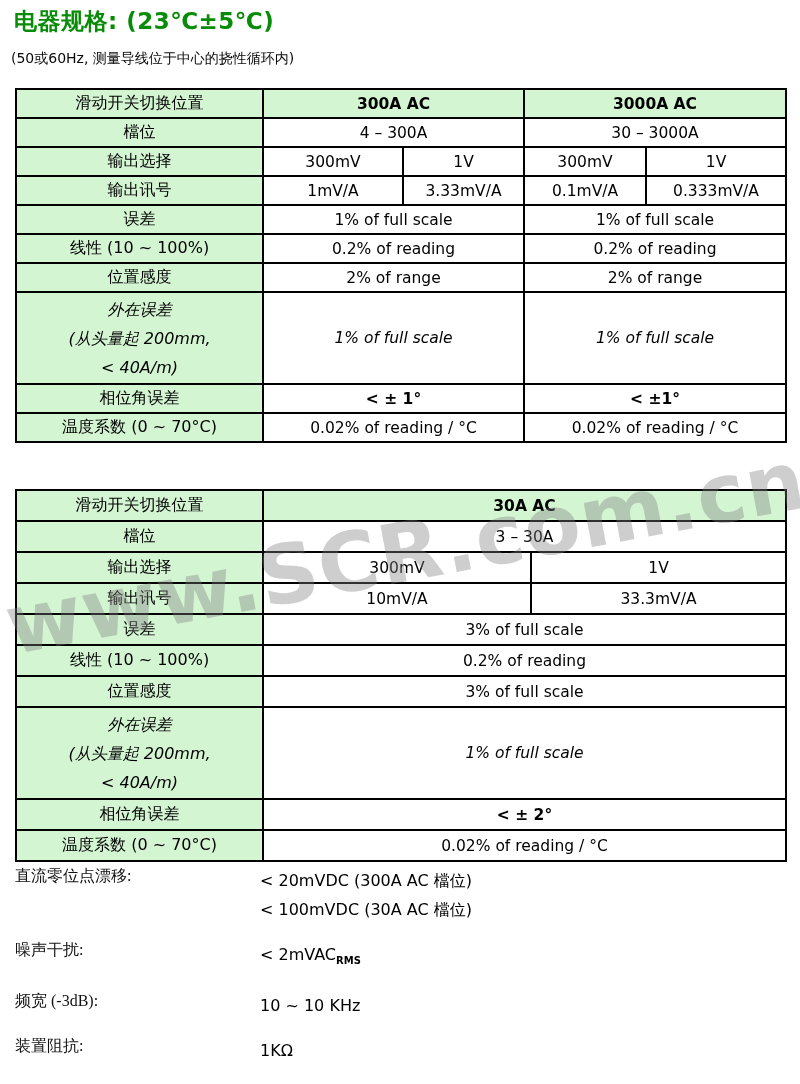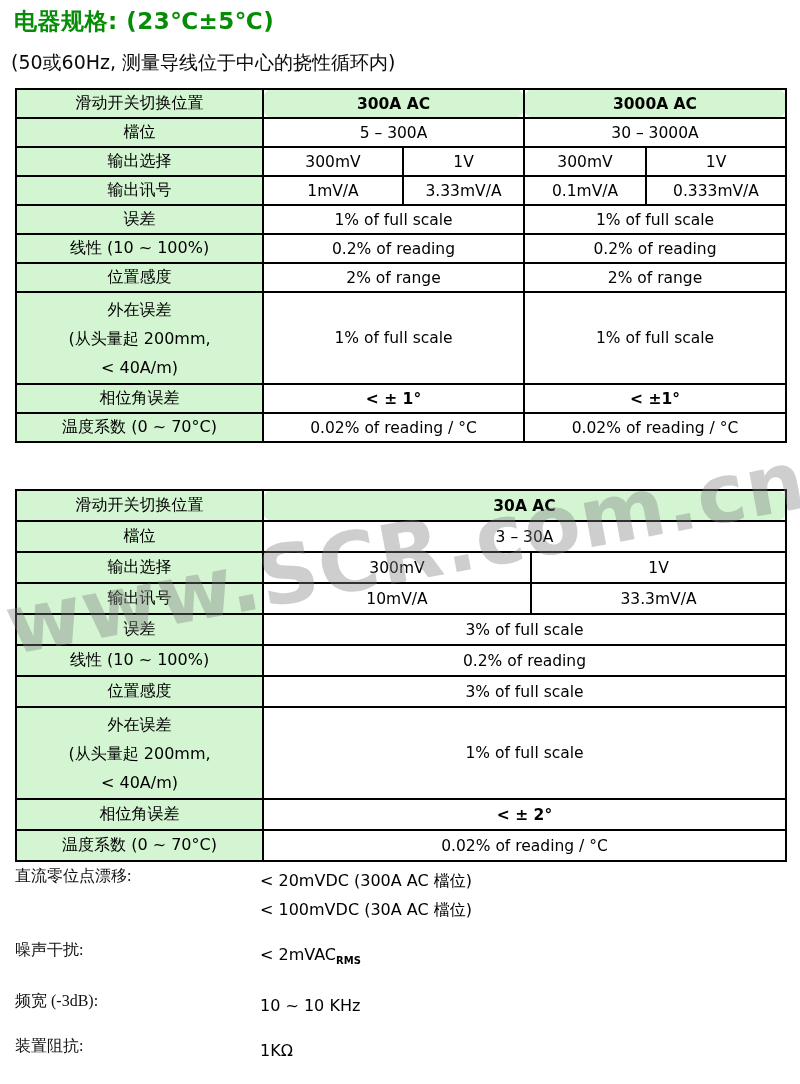--- a/index.html
+++ b/index.html
@@ -9,40 +9,40 @@
     color:#000;
   }
   .page { position:relative; width:800px; height:1084px; }
 
   .title {
     position:absolute; left:14px; top:6px; margin:0;
     font-size:23px; font-weight:bold; color:#068c06; letter-spacing:0.5px;
   }
   .subtitle {
     position:absolute; left:11px; top:50px; margin:0;
-    font-size:19px; color:#0a0a0a;
+    font-size:14px; color:#0a0a0a;
   }
 
   table.spec {
     position:absolute; left:15px; width:770px;
     border-collapse:collapse; table-layout:fixed;
   }
   #table1 { top:88px; }
   #table2 { top:489px; }
   td {
     border:2px solid #000; padding:0 2px; text-align:center;
     vertical-align:middle; font-size:15.5px; color:#000;
     overflow:hidden;
   }
   td.lbl { font-size:16px; }
   .green { background:#d4f5d2; }
-  .bold  { font-weight:bold;border-radius:10px; }
+  .bold  { font-weight:bold; }
   #table1 tr { height:29px; }
   #table2 tr { height:31px; }
-  tr.tall { height:92px !important; }
+  tr.tall { height:92px !important;font-style:italic; }
   td.multiline div { line-height:29px; }
 
   .specs { position:absolute; left:15px; top:866px; width:770px; }
   .spec-row { display:flex; margin-bottom:16px; font-size:16px; }
   .spec-label { width:245px; flex:0 0 245px; color:#111;font-family:Liberation Serif, serif; }
   .spec-values div { line-height:29px; }
   .spec-values sub { font-size:10px; font-weight:bold; }
 
   .watermark {
     position:absolute; top:506px; left:0; width:800px;
@@ -70,21 +70,21 @@
         <col style="width:140px">
     </colgroup>
     <tbody>
         <tr>
       <td class="green lbl">滑动开关切换位置</td>
       <td class="green bold" colspan="2">300A AC</td>
       <td class="green bold" colspan="2">3000A AC</td>
     </tr>
     <tr>
       <td class="green lbl">檔位</td>
-      <td colspan="2">5 – 300A</td>
+      <td colspan="2">4 – 300A</td>
       <td colspan="2">30 – 3000A</td>
     </tr>
     <tr>
       <td class="green lbl">输出选择</td>
       <td>300mV</td>
       <td>1V</td>
       <td>300mV</td>
       <td>1V</td>
     </tr>
     <tr>

